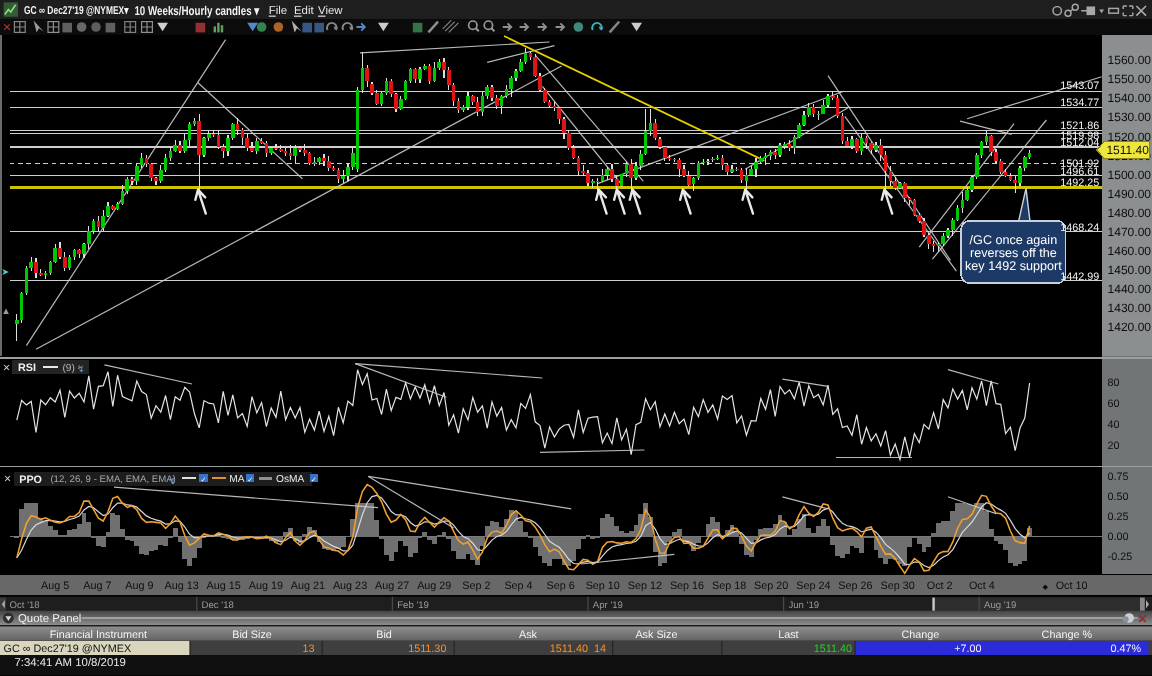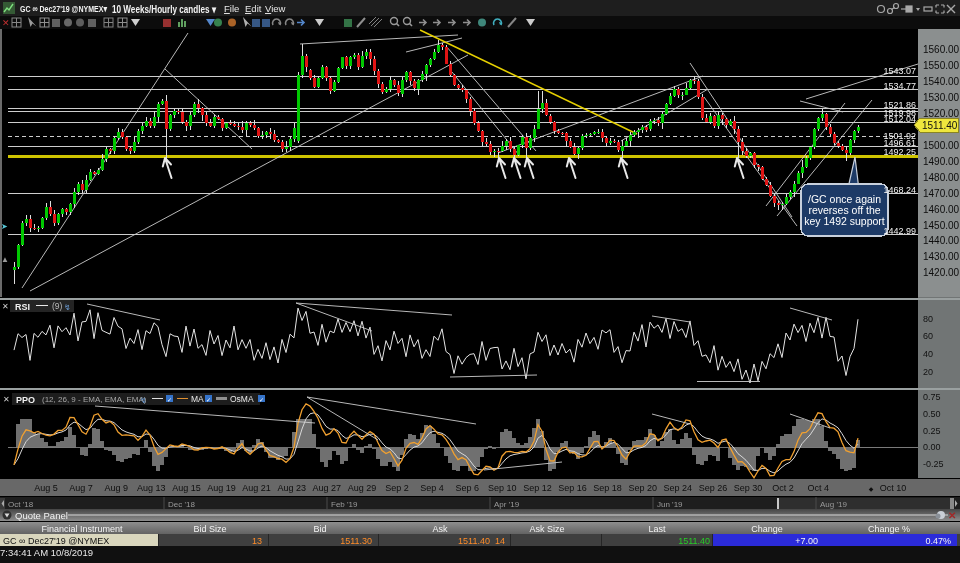--- a/index.html
+++ b/index.html
@@ -932,12 +932,12 @@
  <g stroke="#252525">
       <line x1="158.5" y1="0" x2="158.5" y2="12"></line>
       <line x1="268.5" y1="0" x2="268.5" y2="12"></line>
  <line x1="378.5" y1="0" x2="378.5" y2="12"></line>
       <line x1="510.5" y1="0" x2="510.5" y2="12"></line>
  <line x1="601.5" y1="0" x2="601.5" y2="12"></line>
       <line x1="712.5" y1="0" x2="712.5" y2="12"></line>
     </g>
 </svg>
 
-<div class="abs" style="left:0;top:546px;width:960px;height:17px;background:#101010;color:#e8e8e8;font-size:9.5px;line-height:13px;padding-left:0;box-sizing:border-box">7:34:41 AM 10/8/2019</div>
+<div class="abs" style="left:0;top:546px;width:960px;height:17px;background:#101010;color:#e8e8e8;font-size:9.5px;line-height:13px;padding-left:12px;box-sizing:border-box">7:34:41 AM 10/8/2019</div>
 </body></html>

